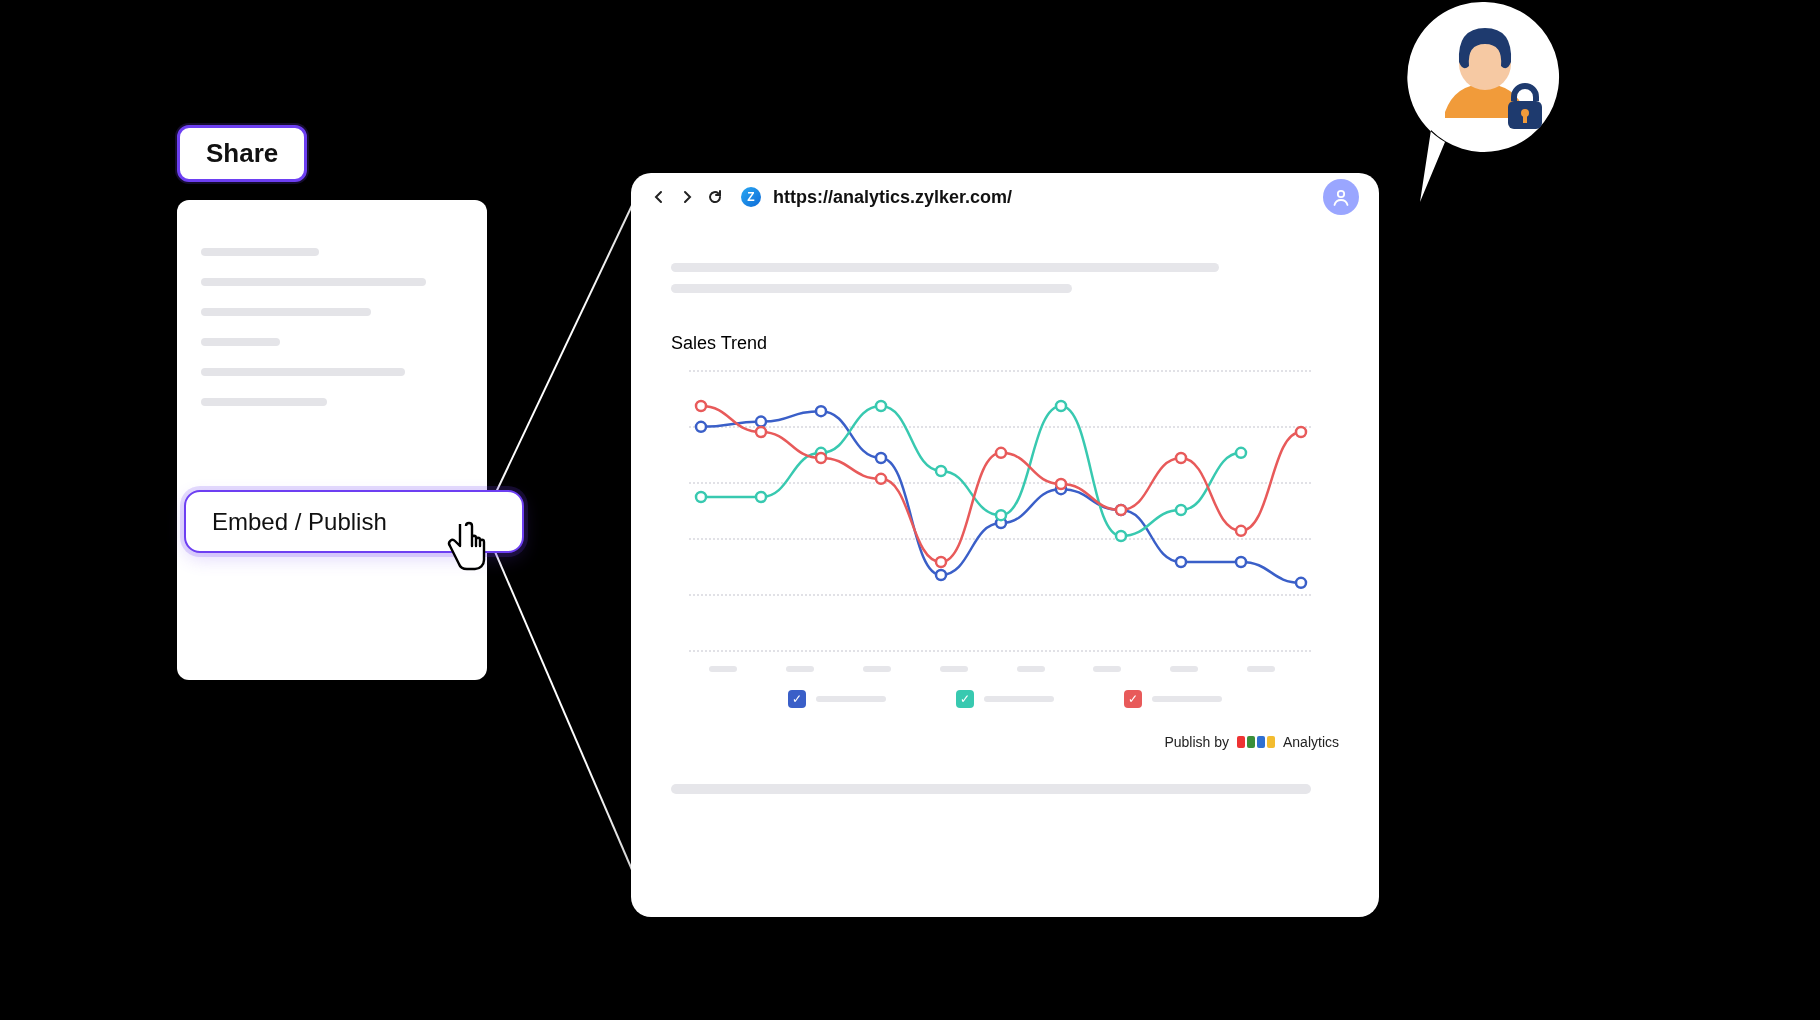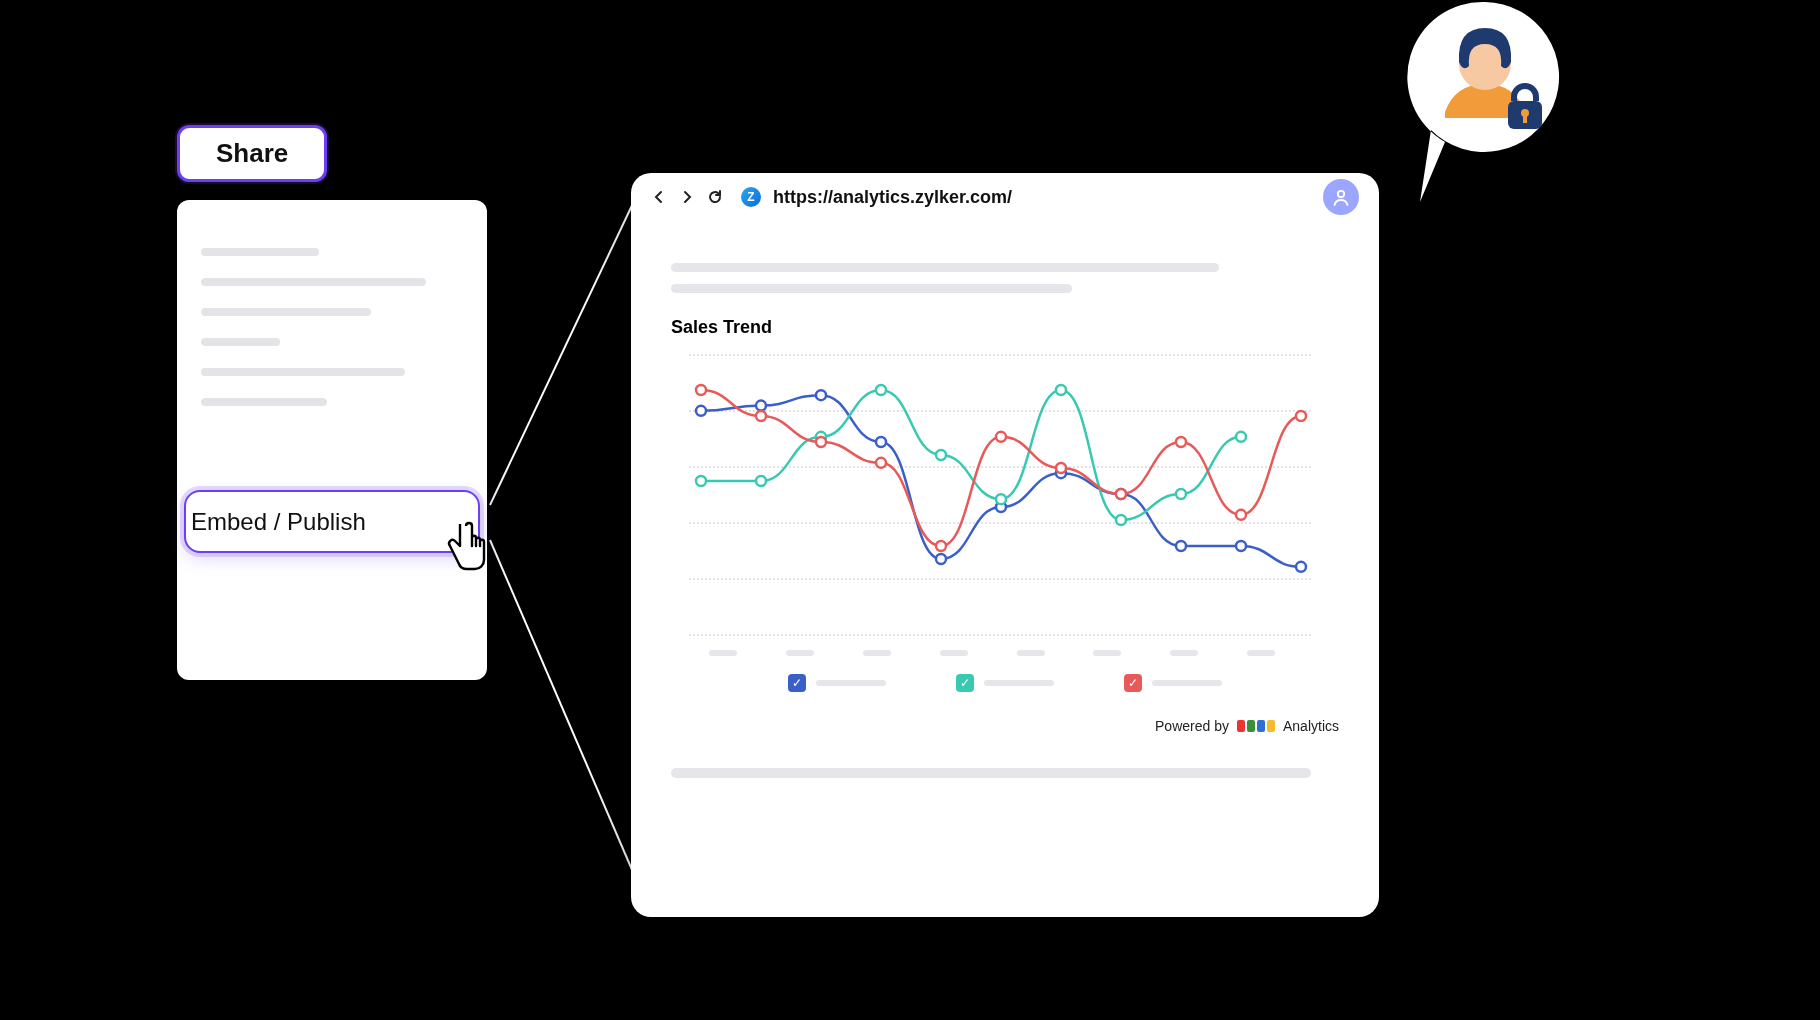--- a/index.html
+++ b/index.html
@@ -13,21 +13,21 @@
   }
 
   
   .share-btn {
     position: absolute;
     left: 177px;
     top: 125px;
     background: #fff;
     border: 3px solid #6d3ff2;
     border-radius: 12px;
-    padding: 10px 36px;
+    padding: 10px 26px;
     font-size: 26px;
     font-weight: 600;
     box-shadow: 0 0 0 2px rgba(109,63,242,.2);
     color: #111;
   }
   .menu-panel {
     position: absolute;
     left: 177px;
     top: 200px;
     width: 310px;
@@ -49,29 +49,29 @@
   .menu-line.w4 { width: 30%; }
   .menu-line.w5 { width: 78%; }
   .menu-line.w6 { width: 48%; }
   .menu-line.w7 { width: 60%; }
   .menu-line.w8 { width: 62%; }
 
   .embed-item {
     position: absolute;
     left: 184px;
     top: 490px;
-    width: 296px;
+    width: 340px;
     height: 63px;
     background: #fff;
     border: 2px solid #6d3ff2;
     border-radius: 16px;
     box-shadow: 0 0 0 4px rgba(109,63,242,.18), 0 6px 18px rgba(109,63,242,.2);
     display: flex;
     align-items: center;
-    padding: 0 5px;
+    padding: 0 26px;
     font-size: 24px;
     font-weight: 500;
     color: #111;
     z-index: 5;
   }
   .cursor {
     position: absolute;
     left: 440px;
     top: 520px;
     z-index: 6;
@@ -123,21 +123,21 @@
     display:flex; align-items:center; justify-content:center;
   }
 
   .page {
     padding: 30px 40px 20px 40px;
   }
   .page h1 { font-size: 30px; font-weight: 800; margin-bottom: 30px; }
   .ph-line { height: 9px; background:#e6e6ea; border-radius: 5px; margin: 12px 0; }
   .ph-line.l1 { width: 82%; }
   .ph-line.l2 { width: 60%; }
-  .chart-title { font-size: 18px; font-weight: 700; margin-top: 24px; margin-bottom: 16px; }
+  .chart-title { font-size: 18px; font-weight: 400; margin-top: 40px; margin-bottom: 16px; }
 
   .chart-box {
     width: 640px;
     height: 280px;
     position: relative;
   }
   .grid-line {
     position: absolute; left: 18px; right: 0;
     border-top: 2px dotted #e1e1e6;
   }
@@ -301,21 +301,21 @@
           <span class="sw" id="sw1" style="background: rgb(56, 201, 176);">✓</span>
           <span class="lab"></span>
         </div>
       <div class="item">
           <span class="sw" id="sw2" style="background: rgb(232, 90, 90);">✓</span>
           <span class="lab"></span>
         </div>
     </div>
 
     <div class="powered">
-      <span>Powered by</span>
+      <span>Publish by</span>
       <span class="zoho-logo">
         <span style="background:#e33"></span>
           <span style="background:#3a8f3a"></span>
           <span style="background:#2f6fd1"></span>
           <span style="background:#f3bc2f"></span>
       </span>
       <span>Analytics</span>
     </div>
 
     <div class="footer-line"></div>

